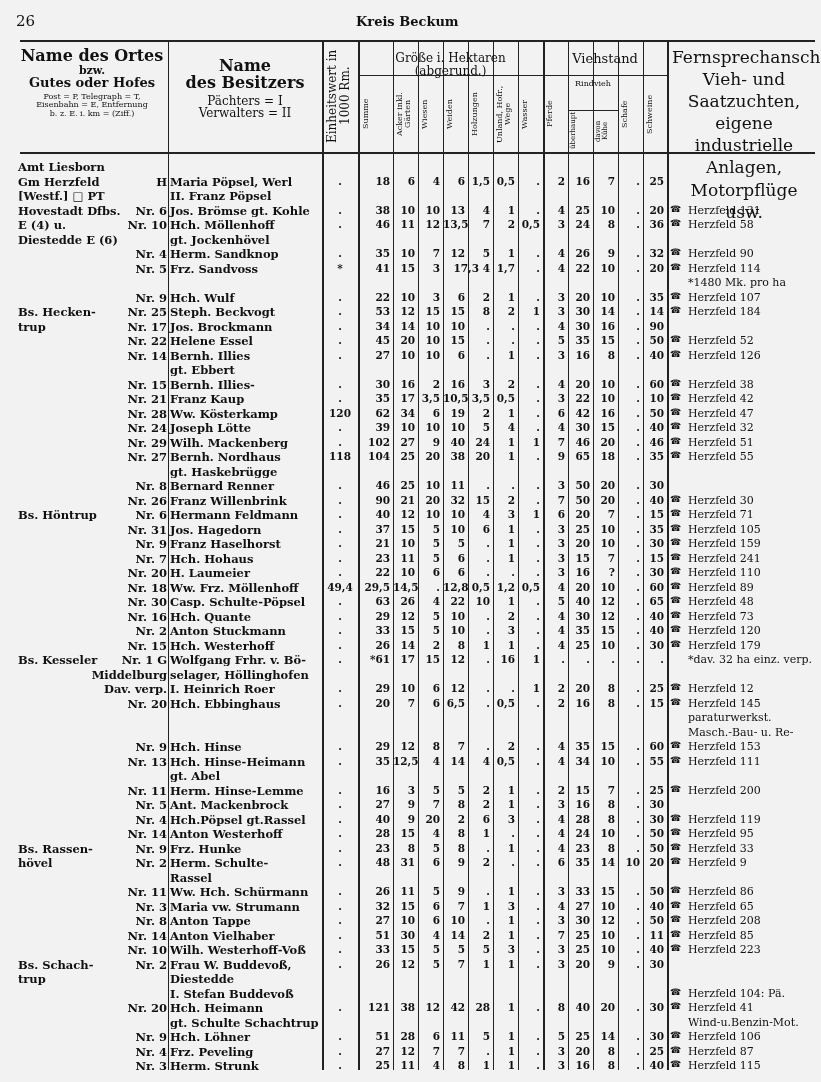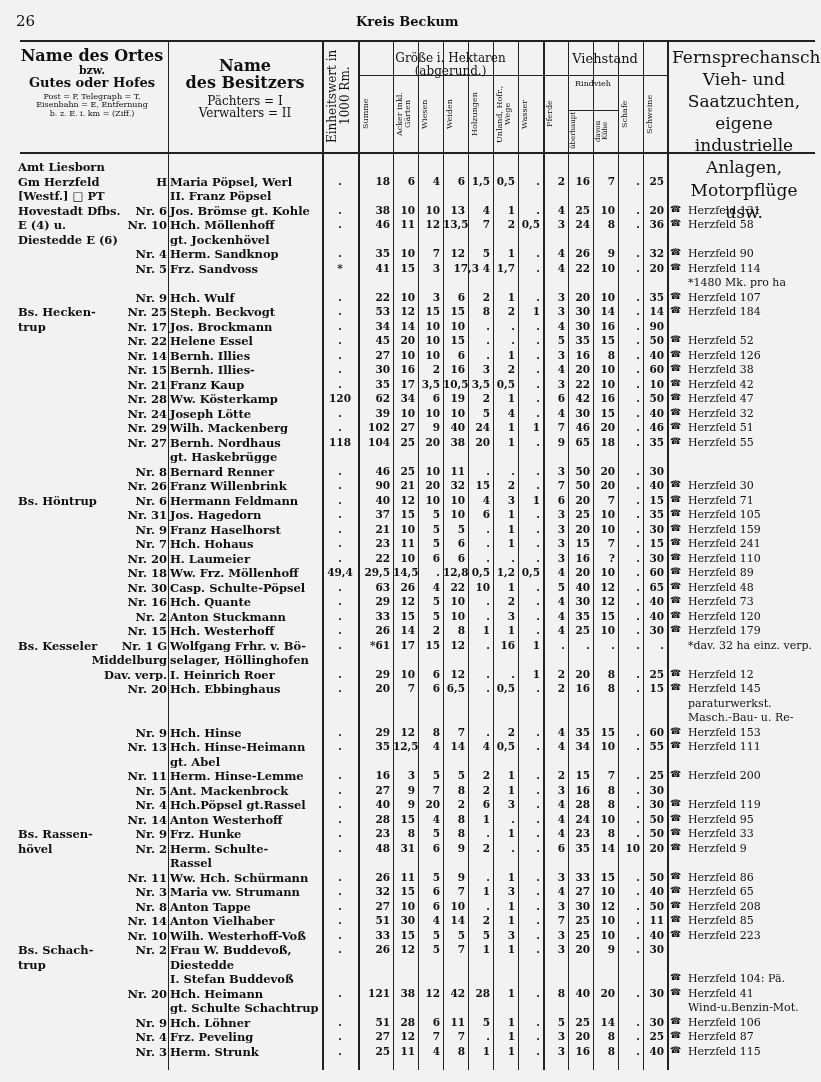--- a/index.html
+++ b/index.html
@@ -358,20 +358,39 @@
       <span class="num" style="left:543px;width:22px">3</span>
       <span class="num" style="left:568px;width:22px">16</span>
       <span class="num" style="left:593px;width:22px">8</span>
       <span class="num" style="left:618px;width:22px">.</span>
       <span class="num" style="left:643px;width:21px">40</span>
       <span class="phone" style="left: 670px;">☎</span>
       <span class="rem" style="left:688px">Herzfeld 126</span>
     </div>
     <div class="row">
       <span class="c-ort"></span>
+      <span class="c-nr"></span>
+      <span class="c-name">gt. Ebbert</span>
+      <span class="num" style="left:322px;width:36px;text-align:center"></span>
+      <span class="num" style="left:358px;width:32px"></span>
+      <span class="num" style="left:393px;width:22px"></span>
+      <span class="num" style="left:418px;width:22px"></span>
+      <span class="num" style="left:443px;width:22px"></span>
+      <span class="num" style="left:468px;width:22px"></span>
+      <span class="num" style="left:493px;width:22px"></span>
+      <span class="num" style="left:518px;width:22px"></span>
+      <span class="num" style="left:543px;width:22px"></span>
+      <span class="num" style="left:568px;width:22px"></span>
+      <span class="num" style="left:593px;width:22px"></span>
+      <span class="num" style="left:618px;width:22px"></span>
+      <span class="num" style="left:643px;width:21px"></span>
+      <span class="rem" style="left:688px"></span>
+    </div>
+    <div class="row">
+      <span class="c-ort"></span>
       <span class="c-nr">Nr. 15</span>
       <span class="c-name">Bernh. Illies-</span>
       <span class="num" style="left:322px;width:36px;text-align:center">.</span>
       <span class="num" style="left:358px;width:32px">30</span>
       <span class="num" style="left:393px;width:22px">16</span>
       <span class="num" style="left:418px;width:22px">2</span>
       <span class="num" style="left:443px;width:22px">16</span>
       <span class="num" style="left:468px;width:22px">3</span>
       <span class="num" style="left:493px;width:22px">2</span>
       <span class="num" style="left:518px;width:22px">.</span>

